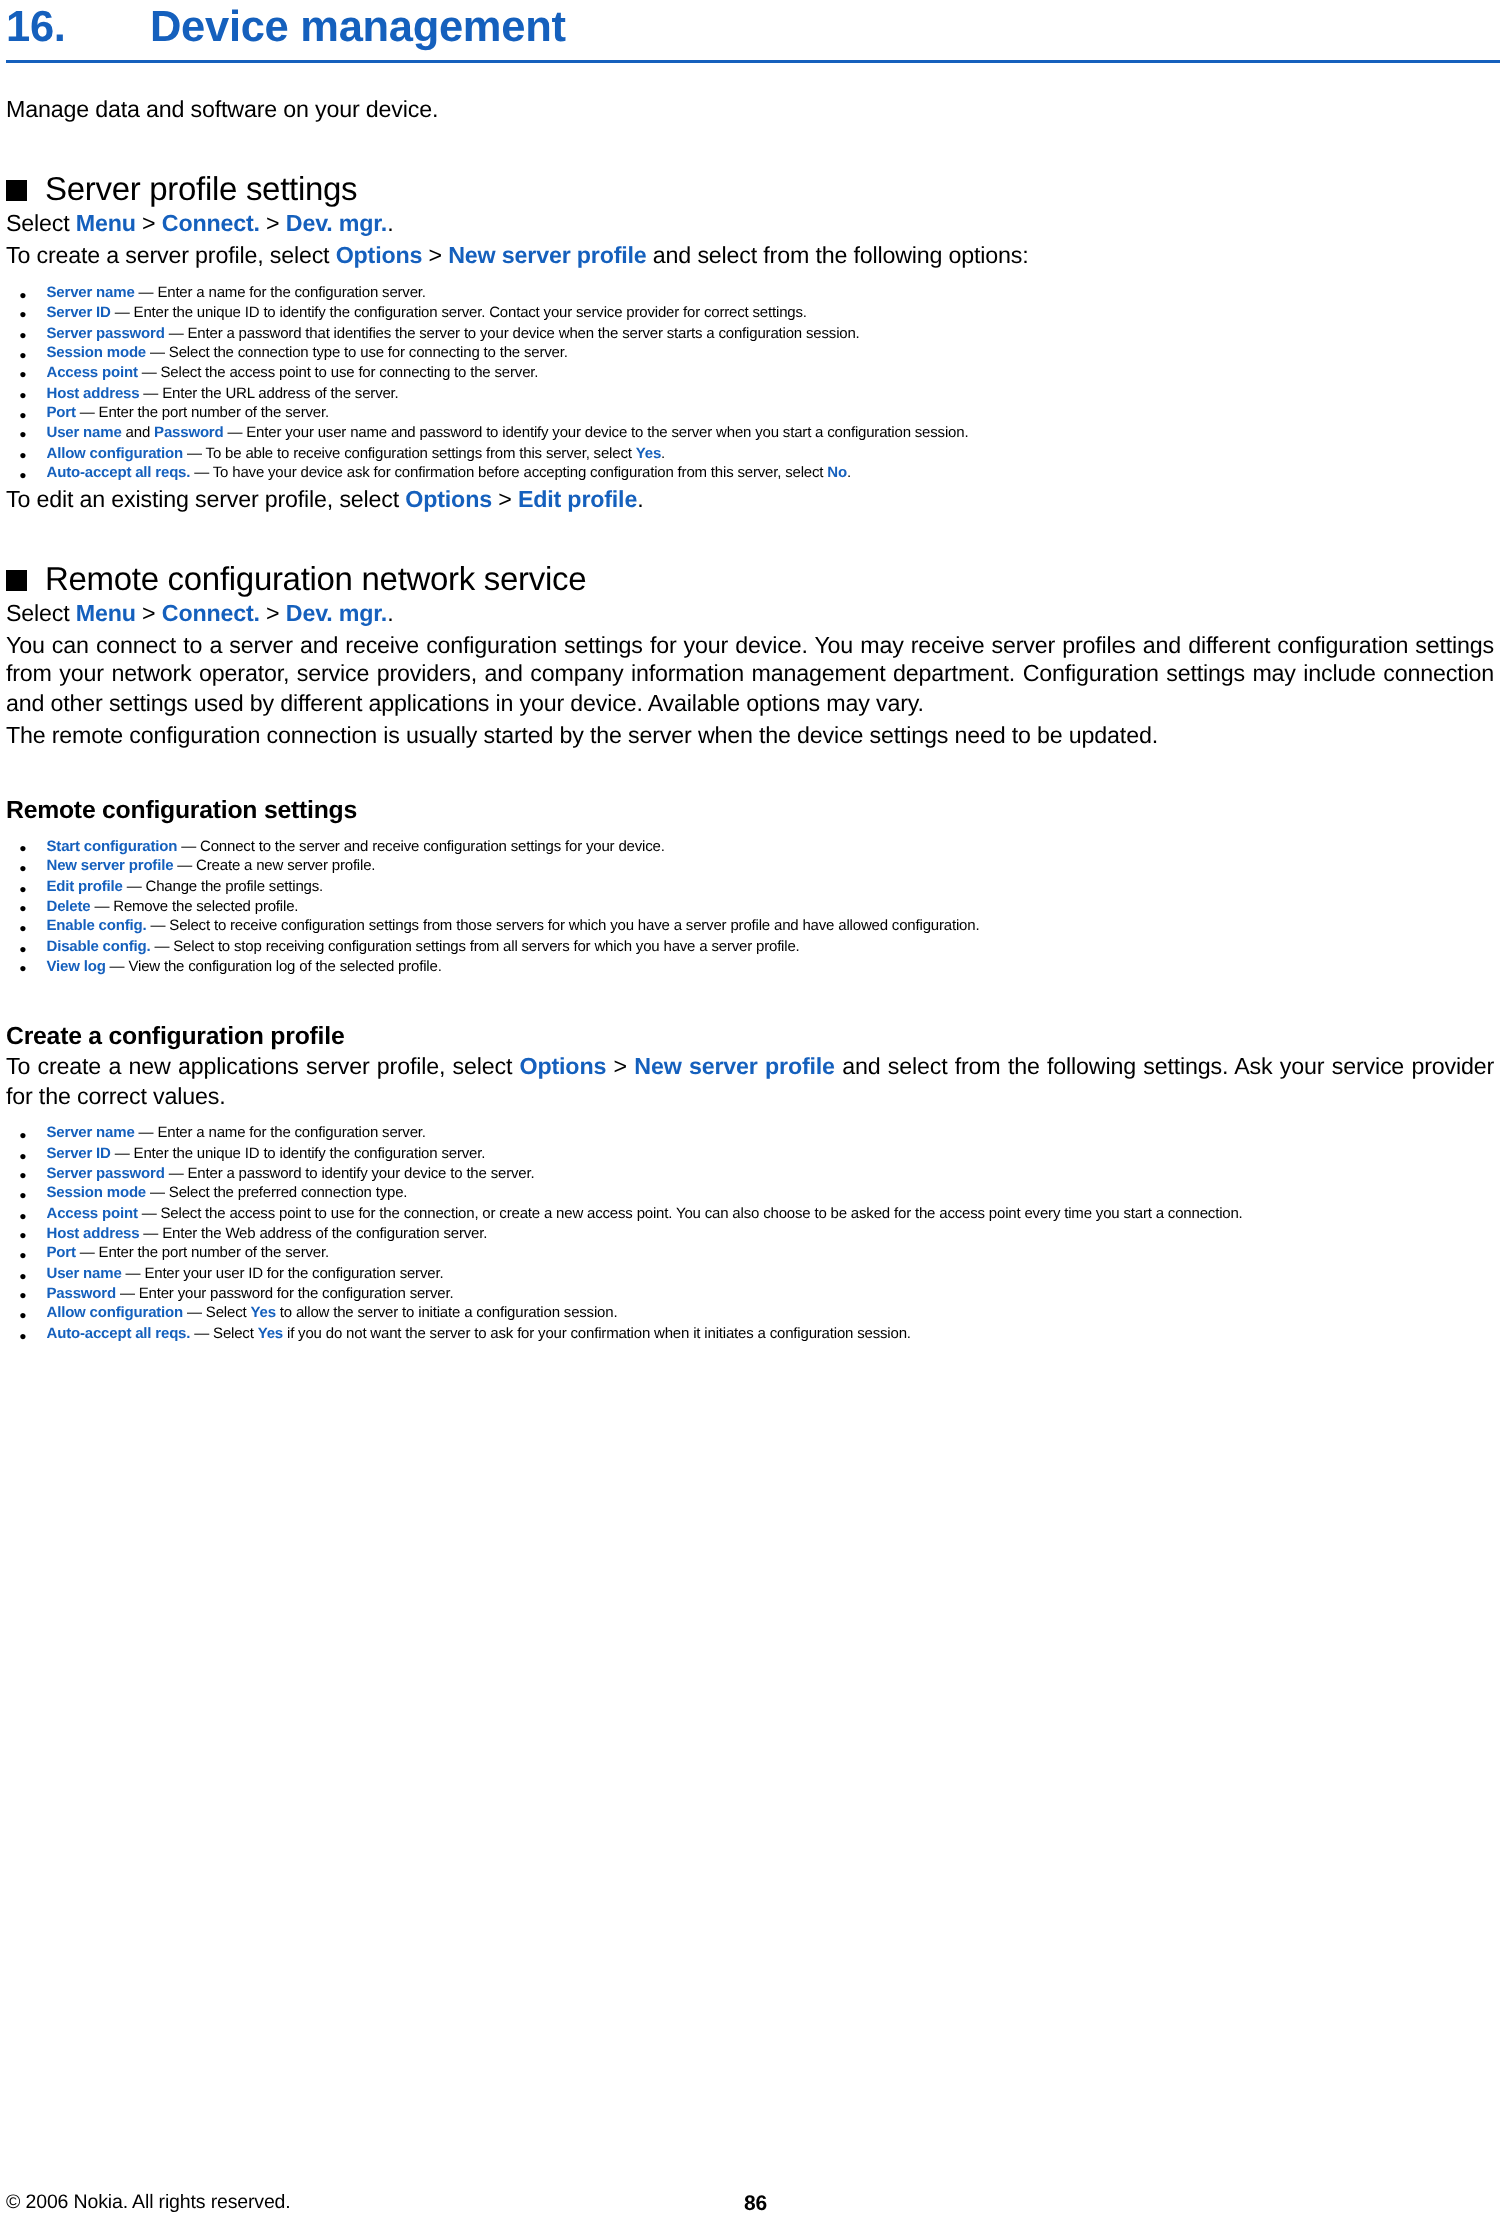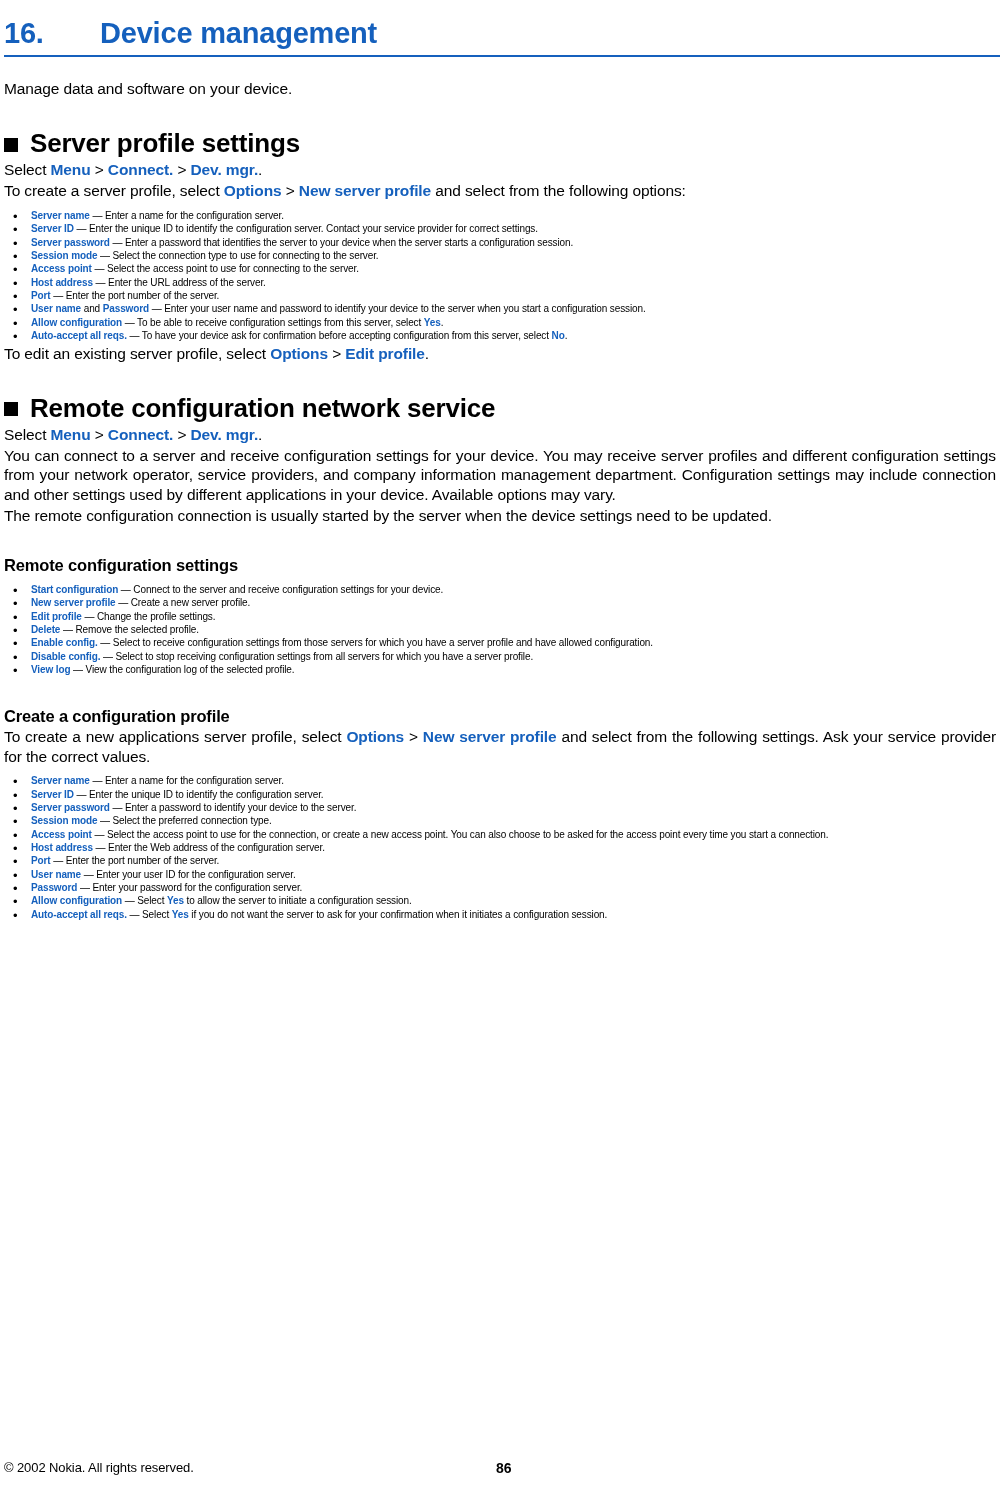--- a/index.html
+++ b/index.html
@@ -24,21 +24,21 @@
   }
 
   
   .chapter-header {
     display: flex;
     align-items: baseline;
     color: #1560bd;
     font-weight: bold;
     font-size: 29px;
     letter-spacing: -0.2px;
-    padding-top: 18px;
+    padding-top: 3px;
     line-height: 1.05;
   }
   .chapter-num {
     width: 96px;
     flex: 0 0 96px;
   }
   .chapter-title { flex: 1 1 auto; }
   .header-rule {
     border: 0;
     border-top: 2px solid #1560bd;
@@ -56,22 +56,22 @@
     letter-spacing: -0.12px;
   }
   .para.tight { margin-top: 1px; }
   .para.nojust { text-align: left; }
 
   
   .section-heading {
     display: flex;
     align-items: center;
     margin: 29px 0 0 0;
-    font-size: 26px;
-    font-weight: bold;
+    font-size: 22px;
+    font-weight: normal;
     letter-spacing: -0.2px;
   }
   .sq-marker {
     display: inline-block;
     width: 14px;
     height: 14px;
     background: #000000;
     margin-right: 12px;
     flex: 0 0 14px;
     position: relative;
@@ -222,17 +222,17 @@
     <li><span class="ui">Access point</span><span> — Select the access point to use for the connection, or create a new access point. You can also choose to be asked for the access point every time you start a connection.</span></li>
     <li><span class="ui">Host address</span><span> — Enter the Web address of the configuration server.</span></li>
     <li><span class="ui">Port</span><span> — Enter the port number of the server.</span></li>
     <li><span class="ui">User name</span><span> — Enter your user ID for the configuration server.</span></li>
     <li><span class="ui">Password</span><span> — Enter your password for the configuration server.</span></li>
     <li><span class="ui">Allow configuration</span><span> — Select </span><span class="ui">Yes</span><span> to allow the server to initiate a configuration session.</span></li>
     <li><span class="ui">Auto-accept all reqs.</span><span> — Select </span><span class="ui">Yes</span><span> if you do not want the server to ask for your confirmation when it initiates a configuration session.</span></li>
   </ul>
 
   <div class="footer">
-    <span class="footer-copy">© 2002 Nokia. All rights reserved.</span>
+    <span class="footer-copy">© 2006 Nokia. All rights reserved.</span>
     <span class="footer-pageno">86</span>
   </div>
 
 </div>
 
 </body></html>

